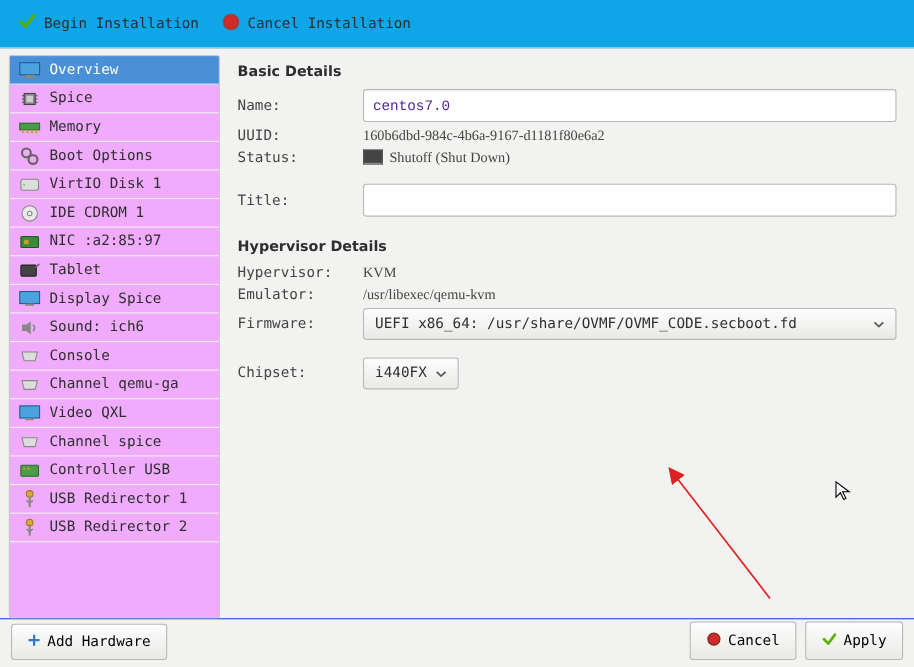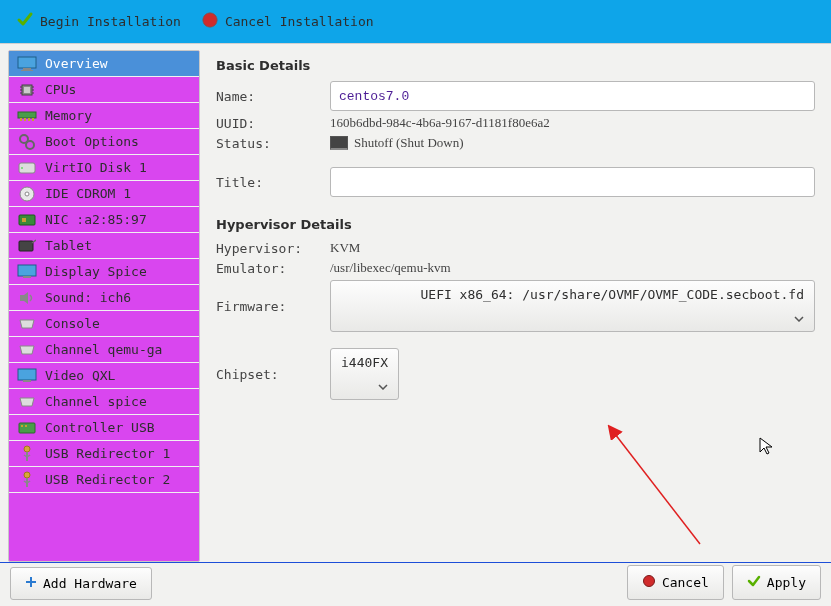--- a/index.html
+++ b/index.html
@@ -29,21 +29,21 @@
   padding: 4px 6px;
   border-radius: 3px;
 }
 .main {
   display: flex;
   height: 518px;
 }
 .sidebar {
   width: 192px;
   border-right: 1px solid #d0d0d0;
-  background: #d946ef;
+  background: #f0abfc;
   display: flex;
   flex-direction: column;
   margin: 6px 0 0 8px;
   border: 1px solid #c8c8c8;
   border-radius: 2px;
   overflow-y: auto;
 }
 .sb-item {
   display: flex;
   align-items: center;
@@ -103,25 +103,24 @@
 input[type=text] { height: 30px; flex: 1; }
 textarea { flex: 1; height: 70px; resize: none; }
 .form-row.tall { align-items: flex-start; }
 .form-row.tall .form-label { padding-top: 6px; }
 .select-like {
   border: 1px solid #b8b8b8;
   background: linear-gradient(#fdfdfd,#e9e9e7);
   border-radius: 3px;
   padding: 6px 10px;
   display: inline-flex;
-  align-items: flex-end;
+  align-items: center;
   gap: 8px;
   font-family: "DejaVu Sans Mono", monospace;
   font-size: 13px;
-  flex-direction: column;
 }
 .select-like.wide { flex: 1; justify-content: space-between; max-width: 498px; }
 .footer {
   display: flex;
   align-items: flex-end;
   padding: 6px 10px;
   border-top: 1px solid #1d4ed8;
   height: 44px;
 }
 .btn {
@@ -198,21 +197,21 @@
             <rect x="4" y="4" width="10" height="10" fill="#888" stroke="#444"></rect>
             <rect x="6" y="6" width="6" height="6" fill="#ccc"></rect>
             <line x1="2" y1="6" x2="4" y2="6" stroke="#444"></line>
             <line x1="2" y1="9" x2="4" y2="9" stroke="#444"></line>
             <line x1="2" y1="12" x2="4" y2="12" stroke="#444"></line>
             <line x1="14" y1="6" x2="16" y2="6" stroke="#444"></line>
             <line x1="14" y1="9" x2="16" y2="9" stroke="#444"></line>
             <line x1="14" y1="12" x2="16" y2="12" stroke="#444"></line>
           </svg>
       </span>
-      <span class="monospace">CPUs</span>
+      <span class="monospace">Spice</span>
     </div>
     <div class="sb-item">
       <span class="sb-icon">
         <svg width="20" height="14" viewBox="0 0 20 14">
             <rect x="1" y="3" width="18" height="6" fill="#4a9c4a" stroke="#2a6a2a"></rect>
             <rect x="3" y="9" width="2" height="3" fill="#c8a030"></rect>
             <rect x="7" y="9" width="2" height="3" fill="#c8a030"></rect>
             <rect x="11" y="9" width="2" height="3" fill="#c8a030"></rect>
             <rect x="15" y="9" width="2" height="3" fill="#c8a030"></rect>
           </svg>

